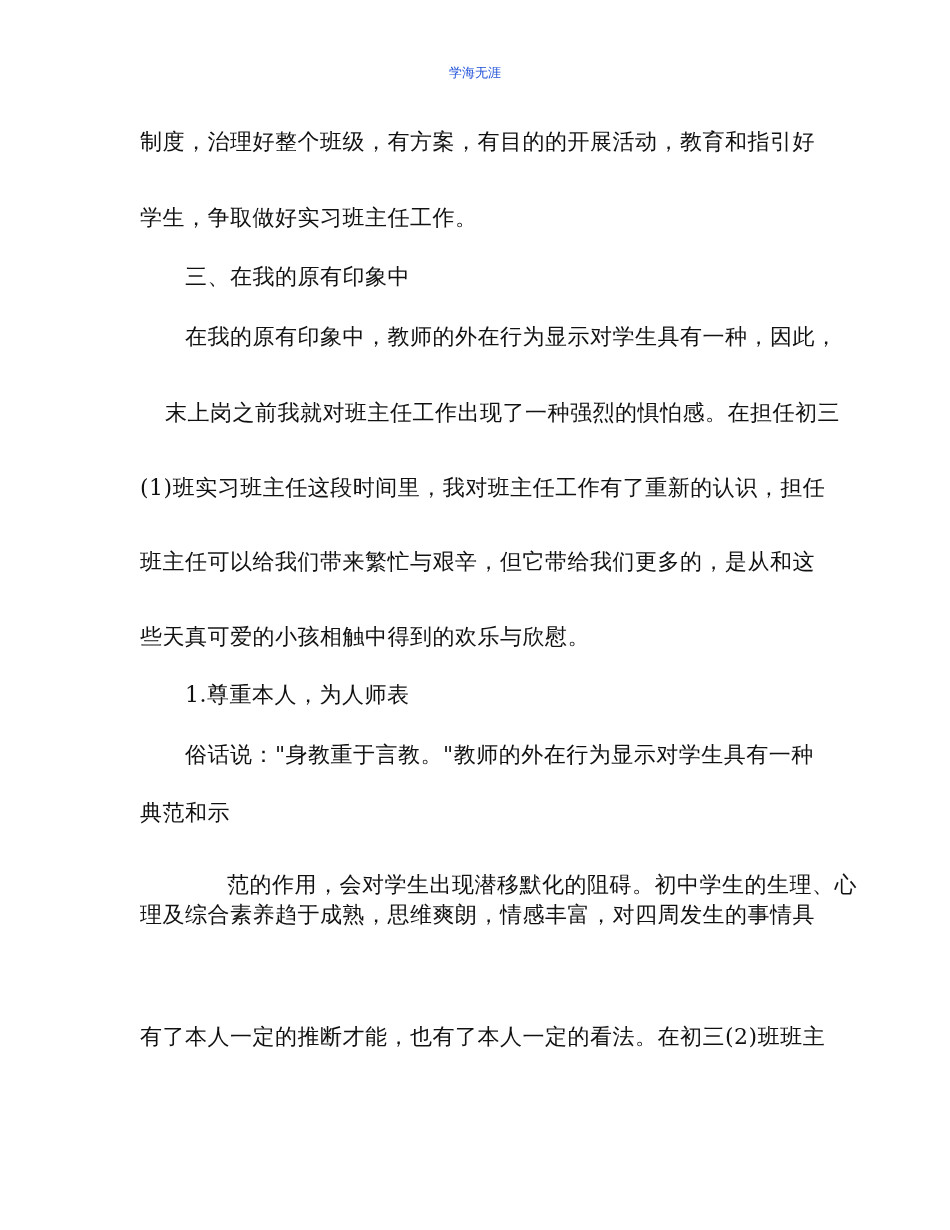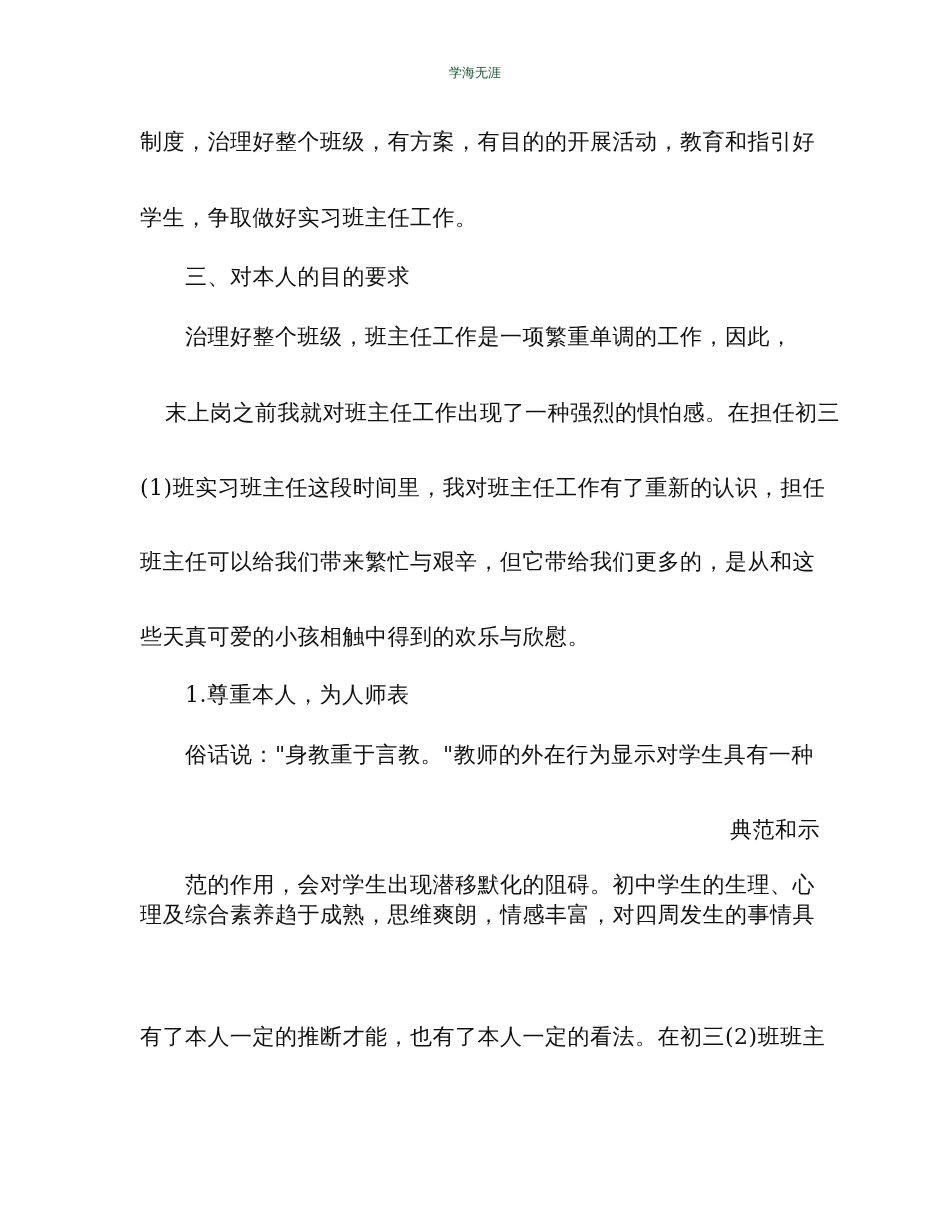--- a/index.html
+++ b/index.html
@@ -2,41 +2,41 @@
 <html><head>
   <meta charset="utf-8">
   <style>
     html, body { margin: 0; padding: 0; background: #ffffff; }
     body {
       width: 950px; height: 1230px; position: relative; overflow: hidden;
       font-family: "DejaVu Serif", "Liberation Serif", serif; color: #111;
     }
     .header {
       position: absolute; top: 64px; left: 0; width: 950px; text-align: center;
-      font-size: 13px; color: #14532d;
+      font-size: 13px; color: #1d4ed8;
     }
     .line {
       position: absolute; left: 140px; width: 680px; font-size: 22px;
       white-space: nowrap; line-height: 30px; letter-spacing: 0.5px;
     }
     .indent { left: 185px; }
   </style>
 </head>
 <body>
 
 <div class="header">学海无涯</div>
 
 <div id="content">
     <div class="line" style="top: 127px;">制度，治理好整个班级，有方案，有目的的开展活动，教育和指引好</div>
     <div class="line" style="top: 203px;">学生，争取做好实习班主任工作。</div>
-    <div class="line indent" style="top: 262px;">三、对本人的目的要求</div>
-    <div class="line indent" style="top: 322px;">治理好整个班级，班主任工作是一项繁重单调的工作，因此，</div>
+    <div class="line indent" style="top: 262px;">三、在我的原有印象中</div>
+    <div class="line indent" style="top: 322px;">在我的原有印象中，教师的外在行为显示对学生具有一种，因此，</div>
     <div class="line" style="top: 398px; margin-left: 25px;">末上岗之前我就对班主任工作出现了一种强烈的惧怕感。在担任初三</div>
     <div class="line" style="top: 473px;">(1)班实习班主任这段时间里，我对班主任工作有了重新的认识，担任</div>
     <div class="line" style="top: 547px;">班主任可以给我们带来繁忙与艰辛，但它带给我们更多的，是从和这</div>
     <div class="line" style="top: 622px;">些天真可爱的小孩相触中得到的欢乐与欣慰。</div>
     <div class="line indent" style="top: 680px;">1.尊重本人，为人师表</div>
     <div class="line indent" style="top: 740px;">俗话说："身教重于言教。"教师的外在行为显示对学生具有一种</div>
-    <div class="line" style="top: 815px; text-align: right;">典范和示</div>
-    <div class="line indent" style="top: 870px;">范的作用，会对学生出现潜移默化的阻碍。初中学生的生理、心</div>
+    <div class="line" style="top: 798px;">典范和示</div>
+    <div class="line indent" style="top: 870px; margin-left: 42px;">范的作用，会对学生出现潜移默化的阻碍。初中学生的生理、心</div>
     <div class="line" style="top: 900px;">理及综合素养趋于成熟，思维爽朗，情感丰富，对四周发生的事情具</div>
     <div class="line" style="top: 1022px;">有了本人一定的推断才能，也有了本人一定的看法。在初三(2)班班主</div>
   </div>
 
 </body></html>

